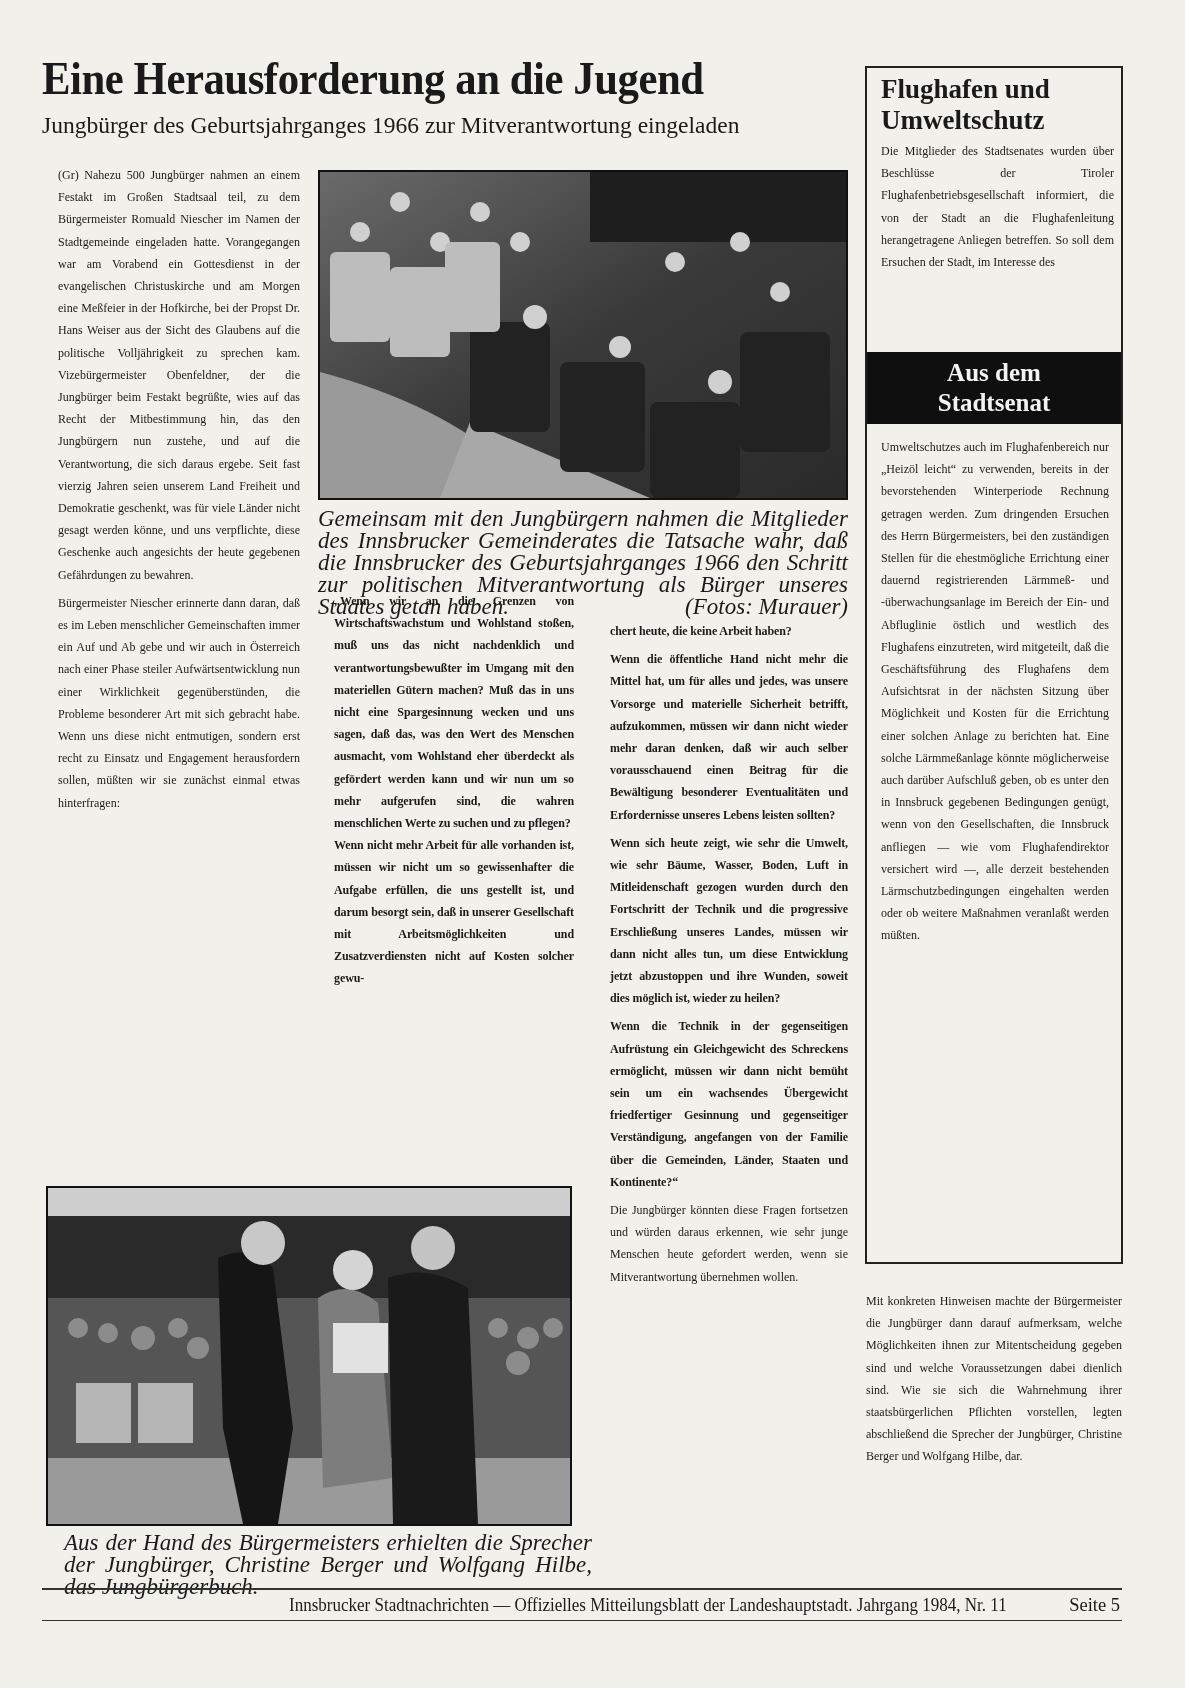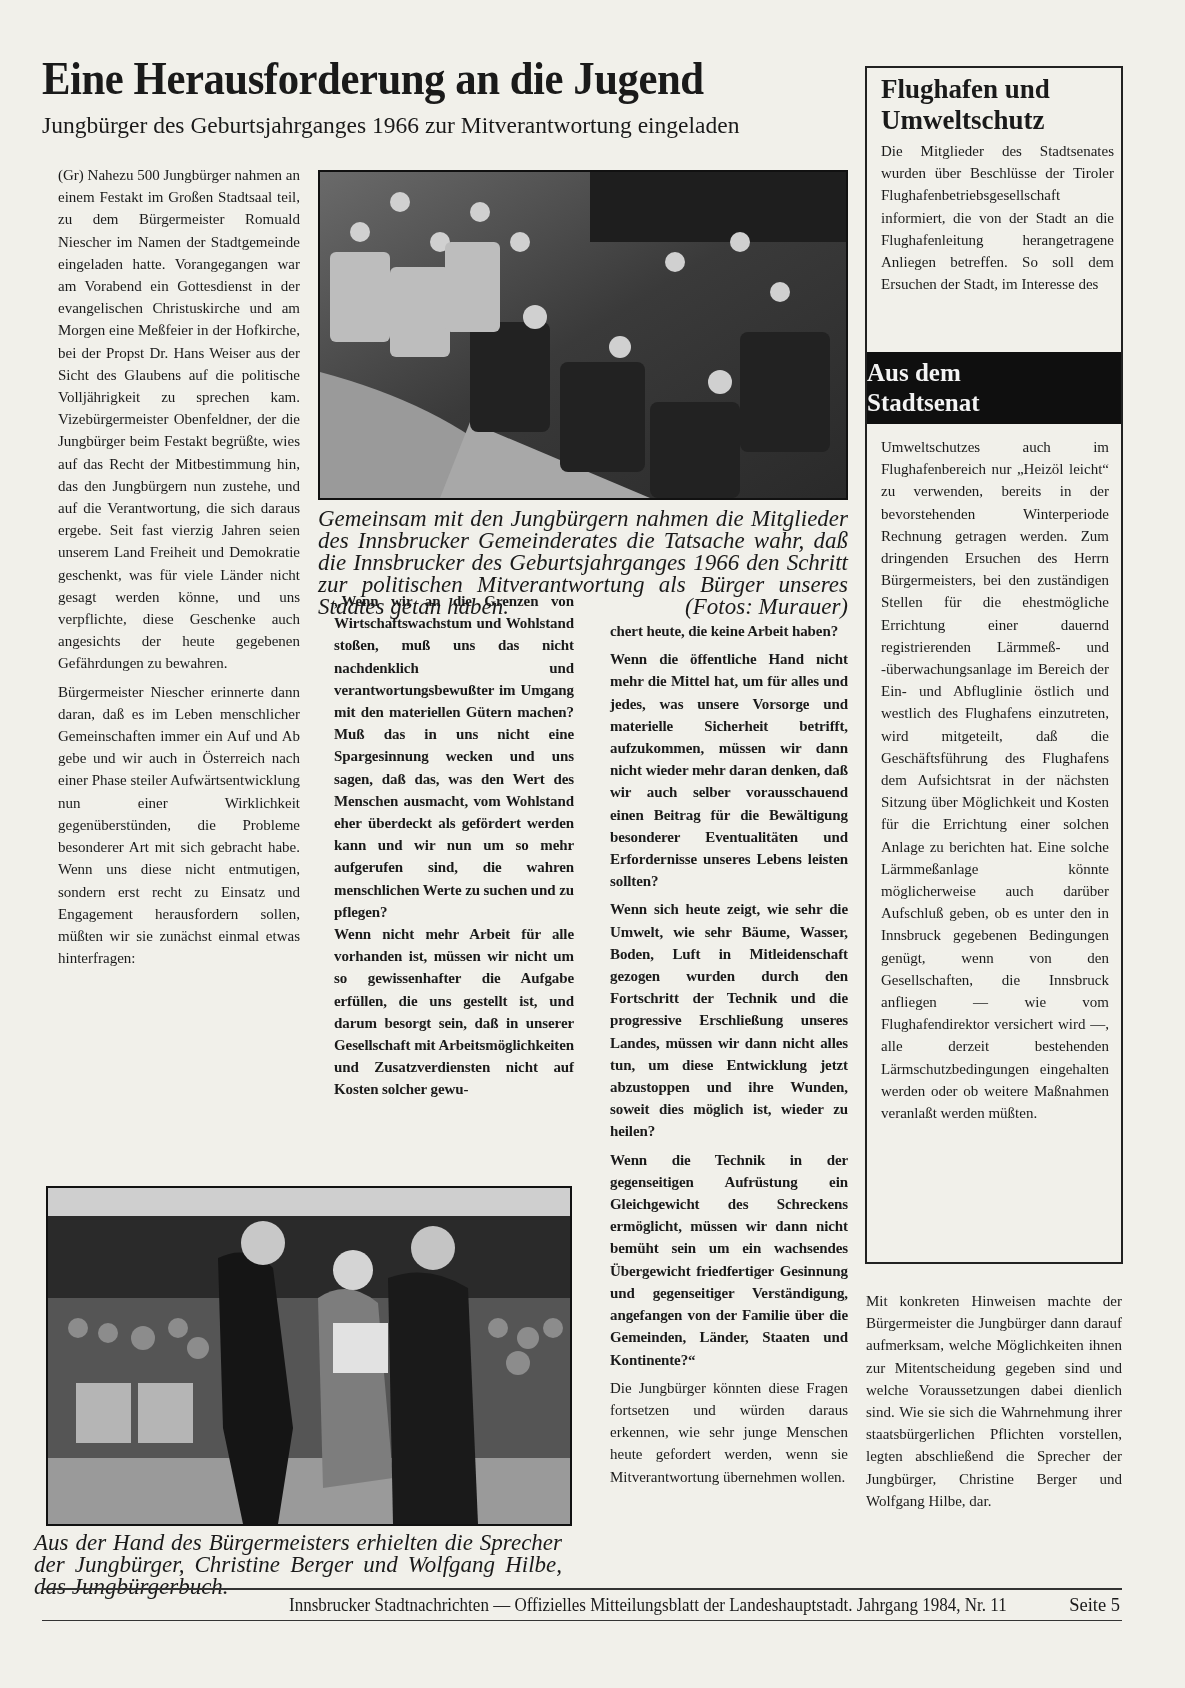--- a/index.html
+++ b/index.html
@@ -1,27 +1,27 @@
 <!DOCTYPE html>
 <html><head>
 <meta charset="utf-8">
 <style>
   html, body { margin: 0; padding: 0; }
   body { width: 1185px; height: 1688px; background: #f1f0ea; position: relative; overflow: hidden; color: #1a1a1a; font-family: "Liberation Serif", "DejaVu Serif", serif; }
   .abs { position: absolute; }
   .headline { left: 42px; top: 56px; width: 810px; font-size: 46px; font-weight: bold; letter-spacing: -0.5px; line-height: 1; transform: scaleX(0.93); transform-origin: left top; white-space: nowrap; }
   .subhead { left: 42px; top: 114px; width: 820px; font-size: 23.5px; line-height: 1; white-space: nowrap; }
-  .col { font-size: 15px; line-height: 22.2px; text-align: justify; hyphens: manual; }
+  .col { font-size: 12px; line-height: 22.2px; text-align: justify; hyphens: manual; }
   .col p { margin: 0 0 6px 16px; }
   .bold { font-weight: bold; font-family: "Liberation Serif", "DejaVu Serif", serif; letter-spacing: -0.1px; }
   .photo { border: 2px solid #111; box-sizing: border-box; overflow: hidden; background: #3a3a3a; }
   .caption { font-style: italic; font-size: 23px; line-height: 22px; text-align: justify; }
   .sidebox { left: 865px; top: 66px; width: 258px; height: 1198px; border: 2px solid #222; box-sizing: border-box; }
   .side-title { font-size: 27px; font-weight: bold; line-height: 31px; }
-  .black-band { background: #0f0f0f; color: #f3f3f3; font-size: 25px; font-weight: bold; line-height: 30px; padding: 6px 0 6px; }
+  .black-band { background: #0f0f0f; color: #f3f3f3; text-align: center; font-size: 25px; font-weight: bold; line-height: 30px; padding: 6px 0 6px; }
   .footer-rule { left: 42px; width: 1080px; height: 0; border-top: 2px solid #333; }
   .footer { left: 44px; top: 1594px; width: 1076px; font-size: 18.5px; line-height: 22px; display: flex; justify-content: flex-end; white-space: nowrap; }
   .footer span.l { transform: scaleX(0.92); transform-origin: left center; display: inline-block; }
 </style>
 </head>
 <body>
 
 <div class="abs headline">Eine Herausforderung an die Jugend</div>
 <div class="abs subhead">Jungbürger des Geburtsjahrganges 1966 zur Mitverantwortung eingeladen</div>
 
@@ -110,21 +110,21 @@
       </g>
     <path d="M170 70 Q200 55 225 80 L245 240 L230 336 L195 336 L175 240 Z" fill="#151515"></path>
     <circle cx="215" cy="55" r="22" fill="#c8c8c8"></circle>
     <path d="M270 110 Q300 90 330 115 L345 290 L275 300 Z" fill="#7d7d7d"></path>
     <circle cx="305" cy="82" r="20" fill="#d4d4d4"></circle>
     <rect x="285" y="135" width="55" height="50" fill="#e2e2e2"></rect>
     <path d="M340 90 Q380 75 420 100 L430 336 L345 336 Z" fill="#1a1a1a"></path>
     <circle cx="385" cy="60" r="22" fill="#c4c4c4"></circle>
   </svg>
 </div>
-<div class="abs caption" style="left:34px; top:1532px; width:528px;">Aus der Hand des Bürgermeisters erhielten die Sprecher der Jungbürger, Christine Berger und Wolfgang Hilbe, das Jungbürgerbuch.</div>
+<div class="abs caption" style="left:64px; top:1532px; width:528px;">Aus der Hand des Bürgermeisters erhielten die Sprecher der Jungbürger, Christine Berger und Wolfgang Hilbe, das Jungbürgerbuch.</div>
 
 <div class="abs sidebox">
   <div style="padding:6px 7px 0 14px;">
     <div class="side-title" style="width:200px;">Flughafen und Umweltschutz</div>
     <div class="col" style="margin-top:4px; height:208px; overflow:hidden;">Die Mitglieder des Stadtsenates wurden über Beschlüsse der Tiroler Flughafenbetriebsgesellschaft informiert, die von der Stadt an die Flughafenleitung herangetragene Anliegen betreffen. So soll dem Ersuchen der Stadt, im Interesse des</div>
   </div>
   <div class="black-band" style="margin-top:4px;">
     <div>Aus dem</div>
     <div>Stadtsenat</div>
   </div>

